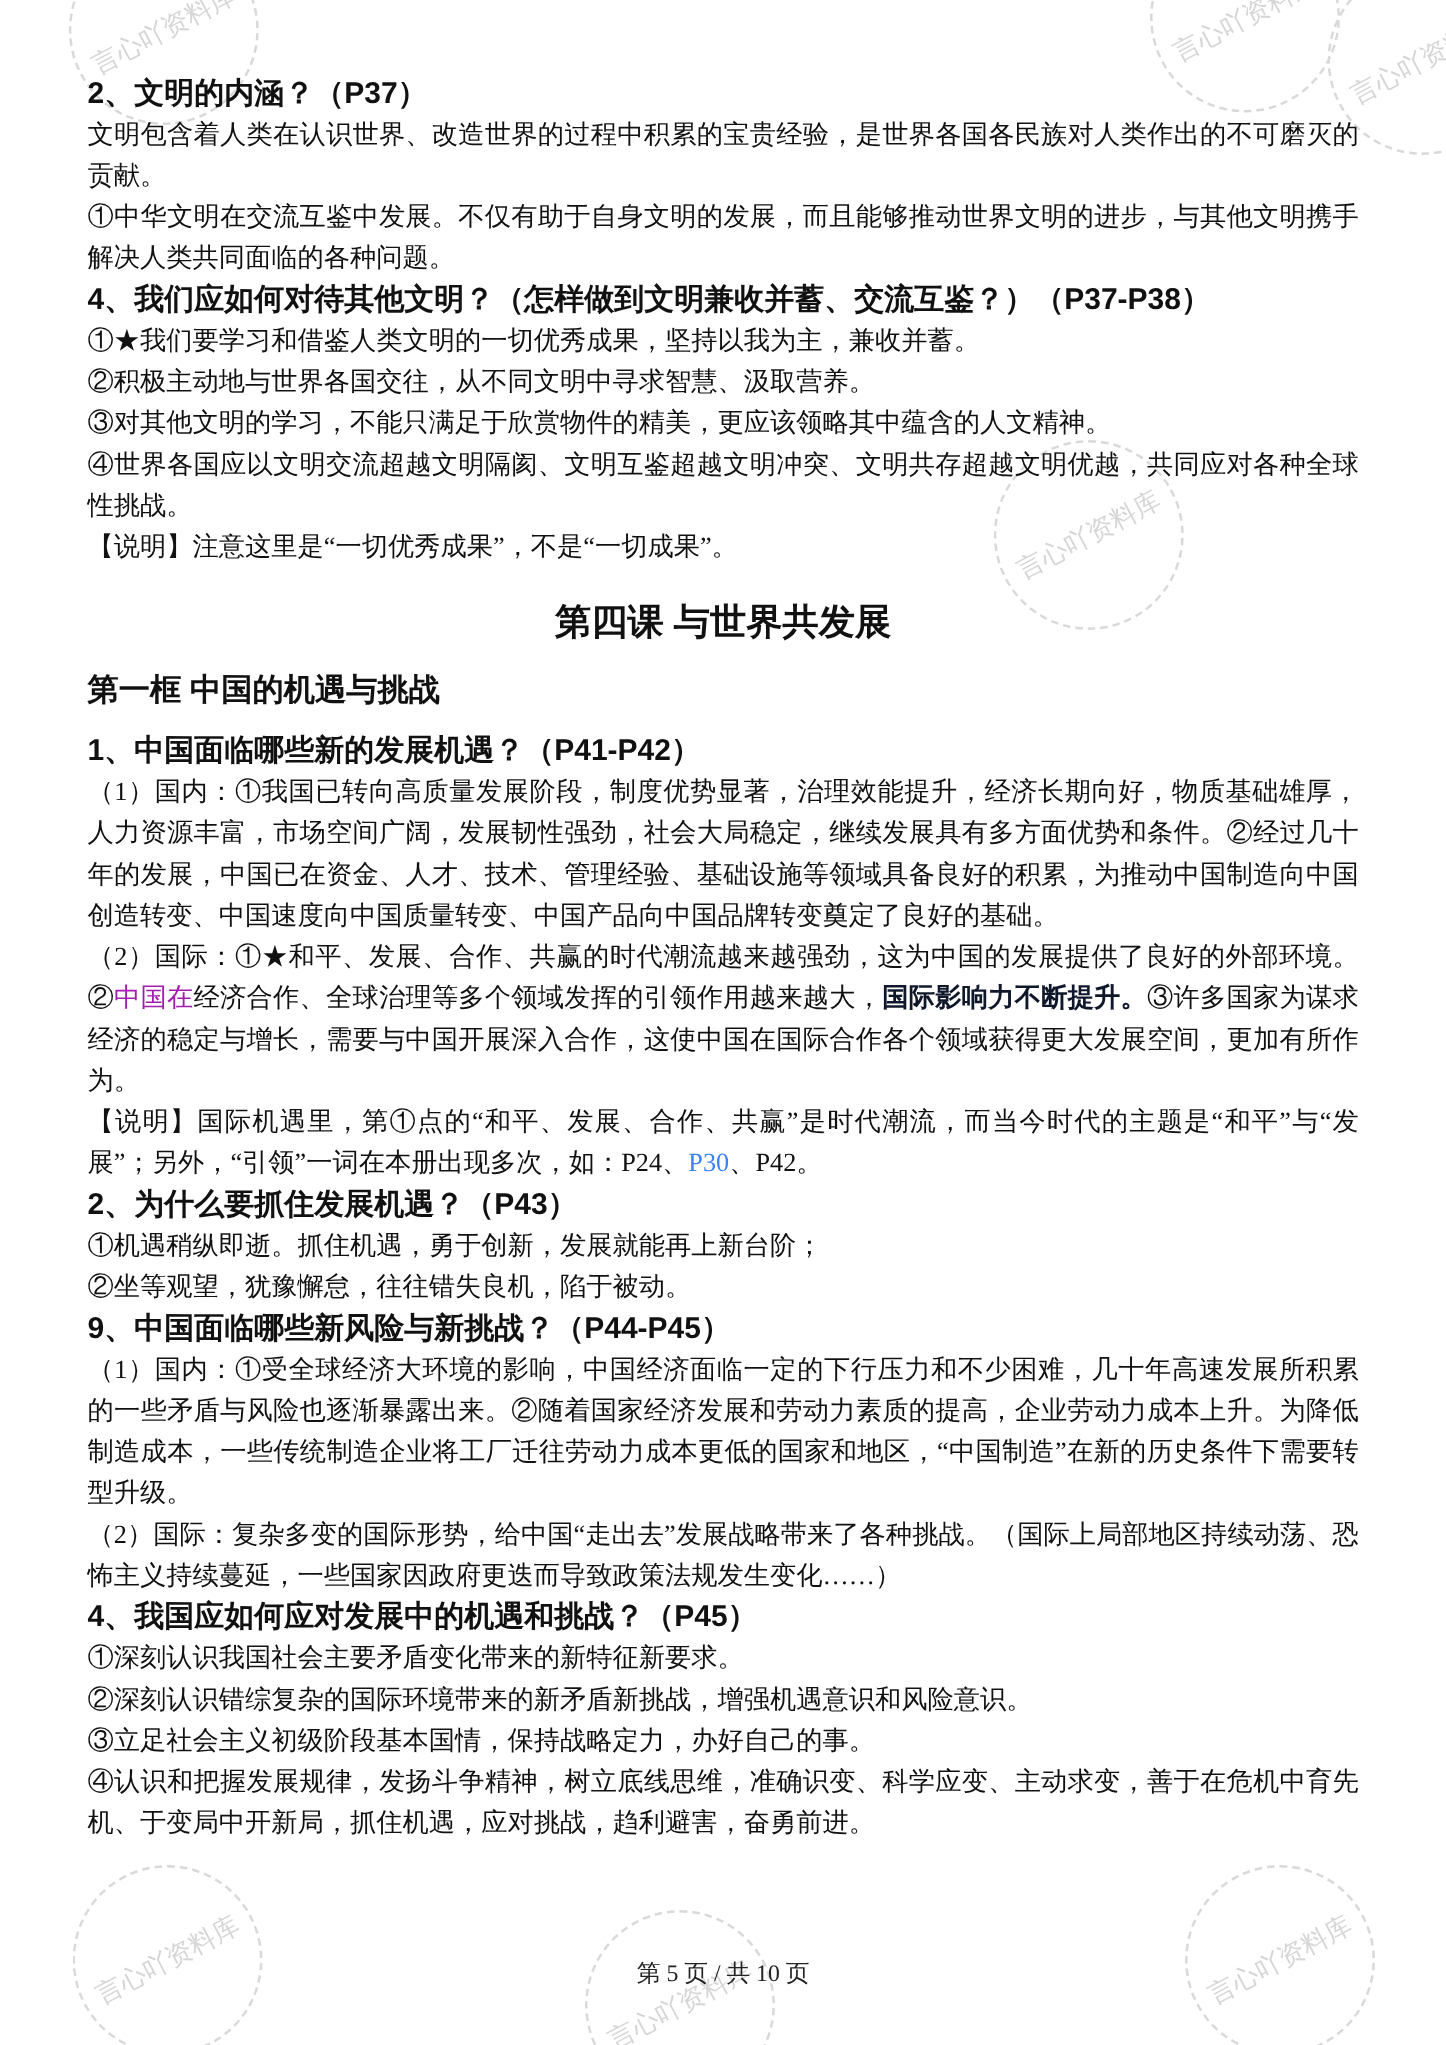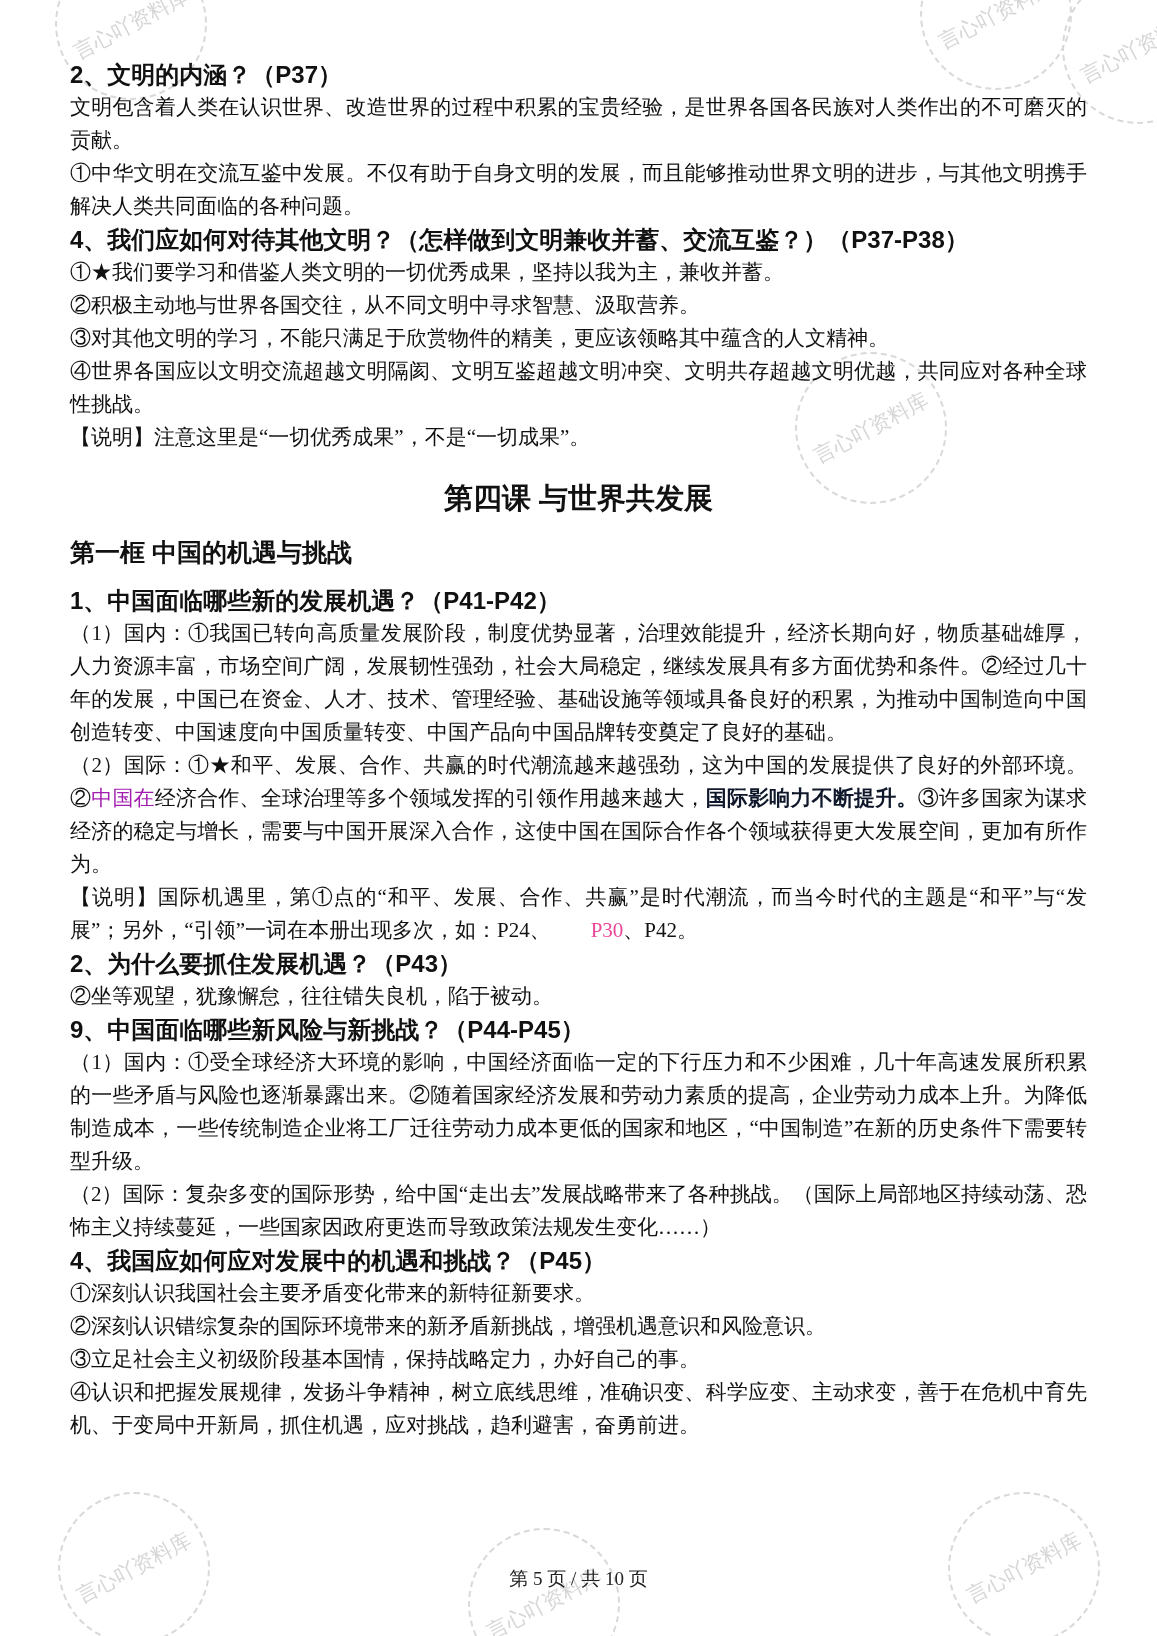--- a/index.html
+++ b/index.html
@@ -109,22 +109,23 @@
       <p class="blk p"><span>①★我们要学习和借鉴人类文明的一切优秀成果，坚持以我为主，兼收并蓄。</span></p>
       <p class="blk p"><span>②积极主动地与世界各国交往，从不同文明中寻求智慧、汲取营养。</span></p>
       <p class="blk p"><span>③对其他文明的学习，不能只满足于欣赏物件的精美，更应该领略其中蕴含的人文精神。</span></p>
       <p class="blk p"><span>④世界各国应以文明交流超越文明隔阂、文明互鉴超越文明冲突、文明共存超越文明优越，共同应对各种全球性挑战。</span></p>
       <p class="blk p"><span>【说明】注意这里是“一切优秀成果”，不是“一切成果”。</span></p>
       <div class="blk h1"><span>第四课 与世界共发展</span></div>
       <div class="blk h2"><span>第一框 中国的机遇与挑战</span></div>
       <div class="blk q"><span>1、中国面临哪些新的发展机遇？（P41-P42）</span></div>
       <p class="blk p"><span>（1）国内：①我国已转向高质量发展阶段，制度优势显著，治理效能提升，经济长期向好，物质基础雄厚，人力资源丰富，市场空间广阔，发展韧性强劲，社会大局稳定，继续发展具有多方面优势和条件。②经过几十年的发展，中国已在资金、人才、技术、管理经验、基础设施等领域具备良好的积累，为推动中国制造向中国创造转变、中国速度向中国质量转变、中国产品向中国品牌转变奠定了良好的基础。</span></p>
       <p class="blk p"><span>（2）国际：①★和平、发展、合作、共赢的时代潮流越来越强劲，这为中国的发展提供了良好的外部环境。②</span><span style="color: #a21caf;">中国在</span><span>经济合作、全球治理等多个领域发挥的引领作用越来越大，</span><span style="color: #0f172a; font-weight: bold;">国际影响力不断提升。</span><span>③许多国家为谋求经济的稳定与增长，需要与中国开展深入合作，这使中国在国际合作各个领域获得更大发展空间，更加有所作为。</span></p>
-      <p class="blk p"><span>【说明】国际机遇里，第①点的“和平、发展、合作、共赢”是时代潮流，而当今时代的主题是“和平”与“发展”；另外，“引领”一词在本册出现多次，如：P24、</span><span style="color: #ec4899; margin-left: 40px;">P30</span><span>、P42。</span></p>
+      <p class="blk p"><span>【说明】国际机遇里，第①点的“和平、发展、合作、共赢”是时代潮流，而当今时代的主题是“和平”与“发展”；另外，“引领”一词在本册出现多次，如：P24、</span><span style="color: #3b82f6;">P30</span><span>、P42。</span></p>
       <div class="blk q"><span>2、为什么要抓住发展机遇？（P43）</span></div>
+      <p class="blk p"><span>①机遇稍纵即逝。抓住机遇，勇于创新，发展就能再上新台阶；</span></p>
       <p class="blk p"><span>②坐等观望，犹豫懈怠，往往错失良机，陷于被动。</span></p>
       <div class="blk q"><span>9、中国面临哪些新风险与新挑战？（P44-P45）</span></div>
       <p class="blk p"><span>（1）国内：①受全球经济大环境的影响，中国经济面临一定的下行压力和不少困难，几十年高速发展所积累的一些矛盾与风险也逐渐暴露出来。②随着国家经济发展和劳动力素质的提高，企业劳动力成本上升。为降低制造成本，一些传统制造企业将工厂迁往劳动力成本更低的国家和地区，“中国制造”在新的历史条件下需要转型升级。</span></p>
       <p class="blk p"><span>（2）国际：复杂多变的国际形势，给中国“走出去”发展战略带来了各种挑战。（国际上局部地区持续动荡、恐怖主义持续蔓延，一些国家因政府更迭而导致政策法规发生变化……）</span></p>
       <div class="blk q"><span>4、我国应如何应对发展中的机遇和挑战？（P45）</span></div>
       <p class="blk p"><span>①深刻认识我国社会主要矛盾变化带来的新特征新要求。</span></p>
       <p class="blk p"><span>②深刻认识错综复杂的国际环境带来的新矛盾新挑战，增强机遇意识和风险意识。</span></p>
       <p class="blk p"><span>③立足社会主义初级阶段基本国情，保持战略定力，办好自己的事。</span></p>
       <p class="blk p"><span>④认识和把握发展规律，发扬斗争精神，树立底线思维，准确识变、科学应变、主动求变，善于在危机中育先机、于变局中开新局，抓住机遇，应对挑战，趋利避害，奋勇前进。</span></p>
     </main>

